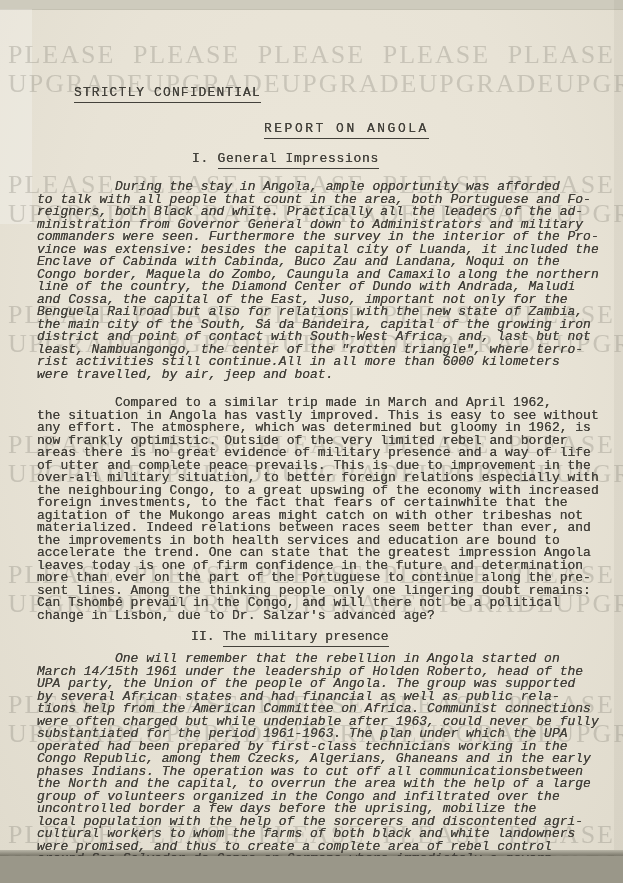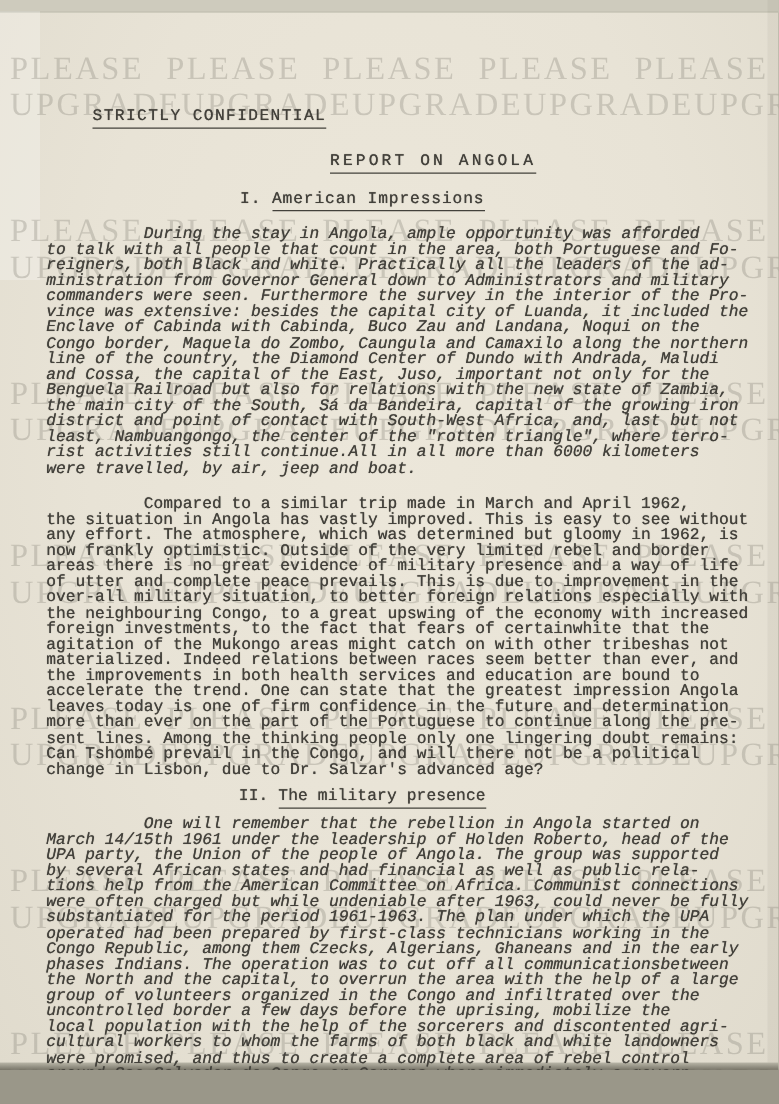--- a/index.html
+++ b/index.html
@@ -157,21 +157,21 @@
   <div class="scan-left"></div>
   <div class="scan-right"></div>
 
   <div class="content">
 
     <div class="classification tw">STRICTLY CONFIDENTIAL</div>
 
 
     <div class="doc-title tw">REPORT ON ANGOLA</div>
 
-    <div class="sec-heading sec-heading-1 tw"><span>I.</span><span> </span><span class="underlined">American Impressions</span></div>
+    <div class="sec-heading sec-heading-1 tw"><span>I.</span><span> </span><span class="underlined">General Impressions</span></div>
 
     <pre class="para para-1 tw">          During the stay in Angola, ample opportunity was afforded
 to talk with all people that count in the area, both Portuguese and Fo-
 reigners, both Black and white. Practically all the leaders of the ad-
 ministration from Governor General down to Administrators and military
 commanders were seen. Furthermore the survey in the interior of the Pro-
 vince was extensive: besides the capital city of Luanda, it included the
 Enclave of Cabinda with Cabinda, Buco Zau and Landana, Noqui on the
 Congo border, Maquela do Zombo, Caungula and Camaxilo along the northern
 line of the country, the Diamond Center of Dundo with Andrada, Maludi

